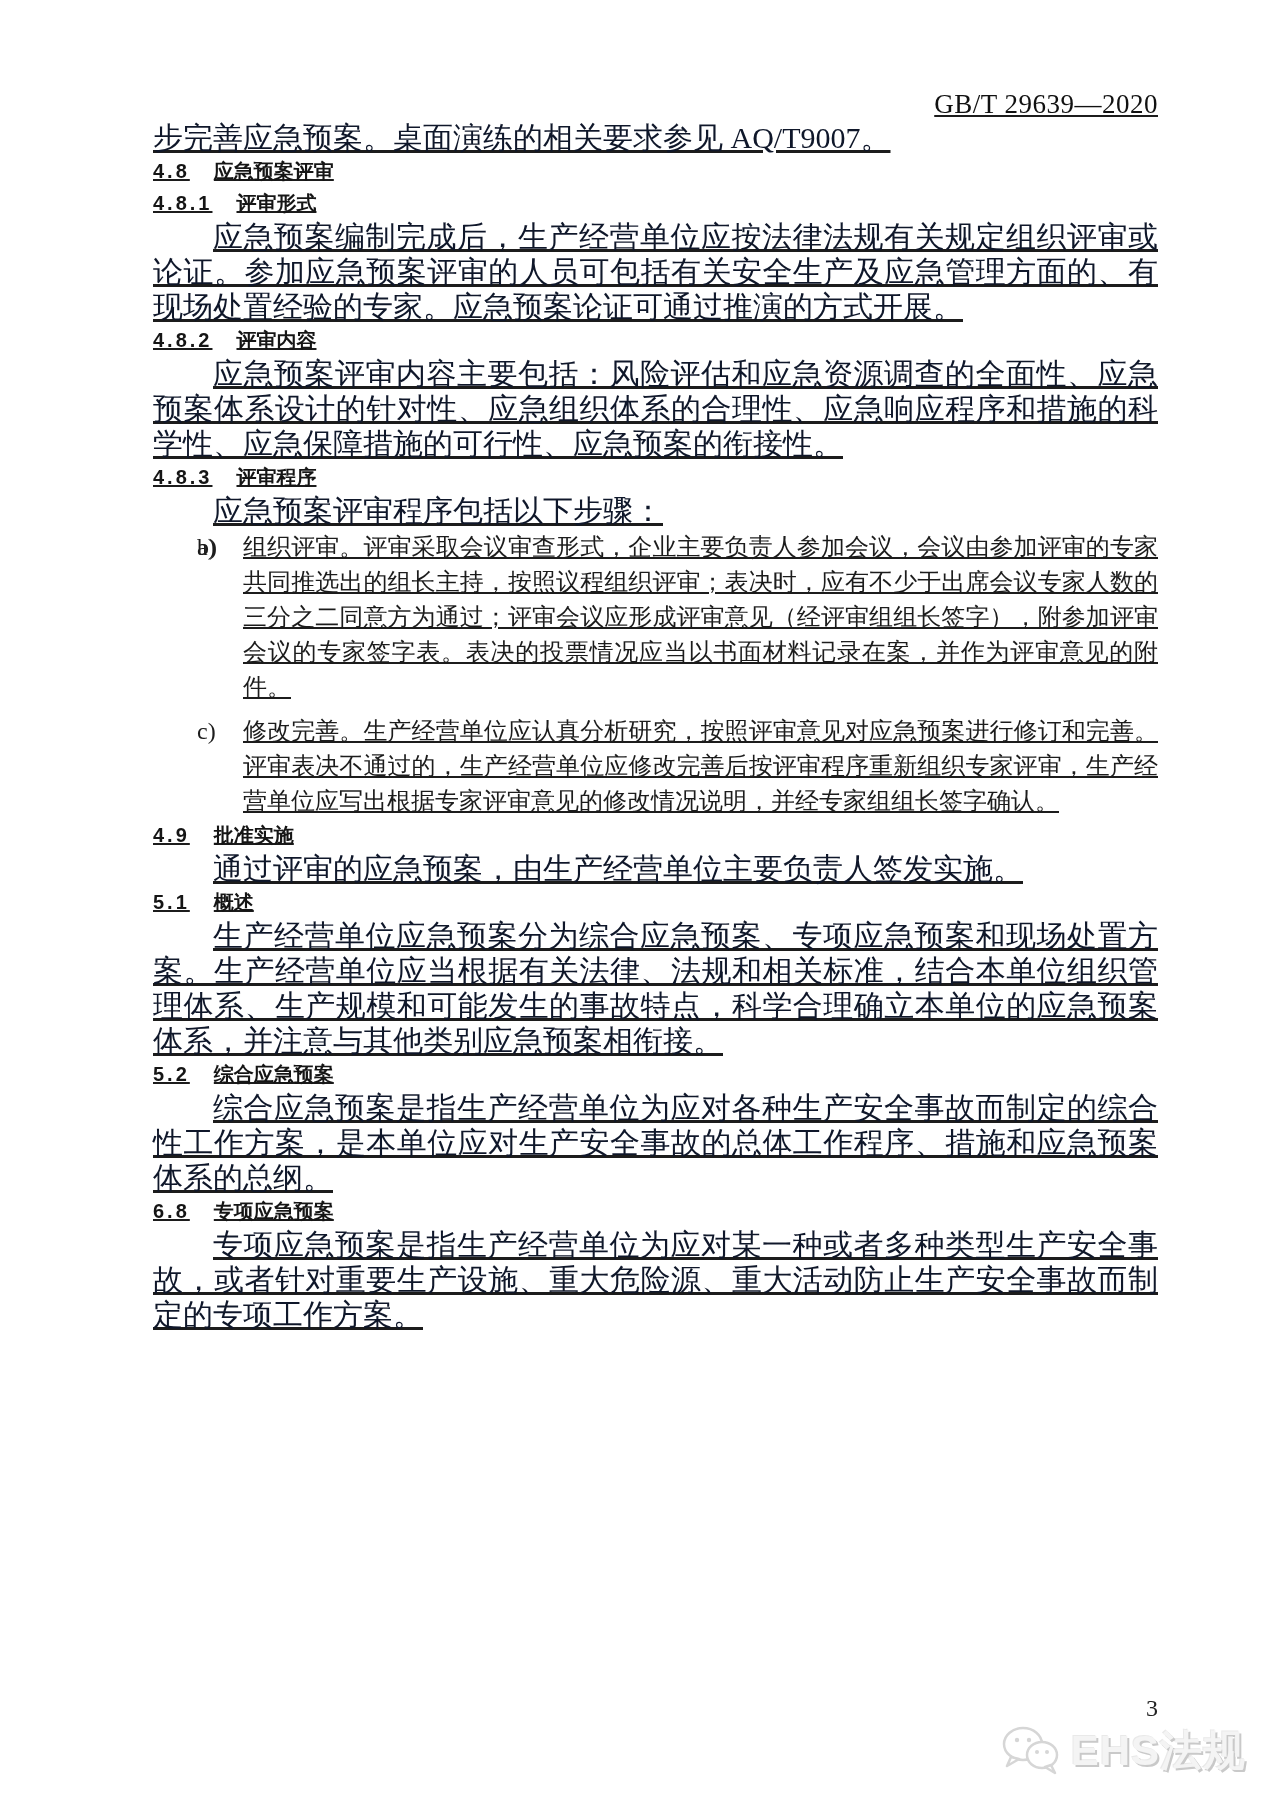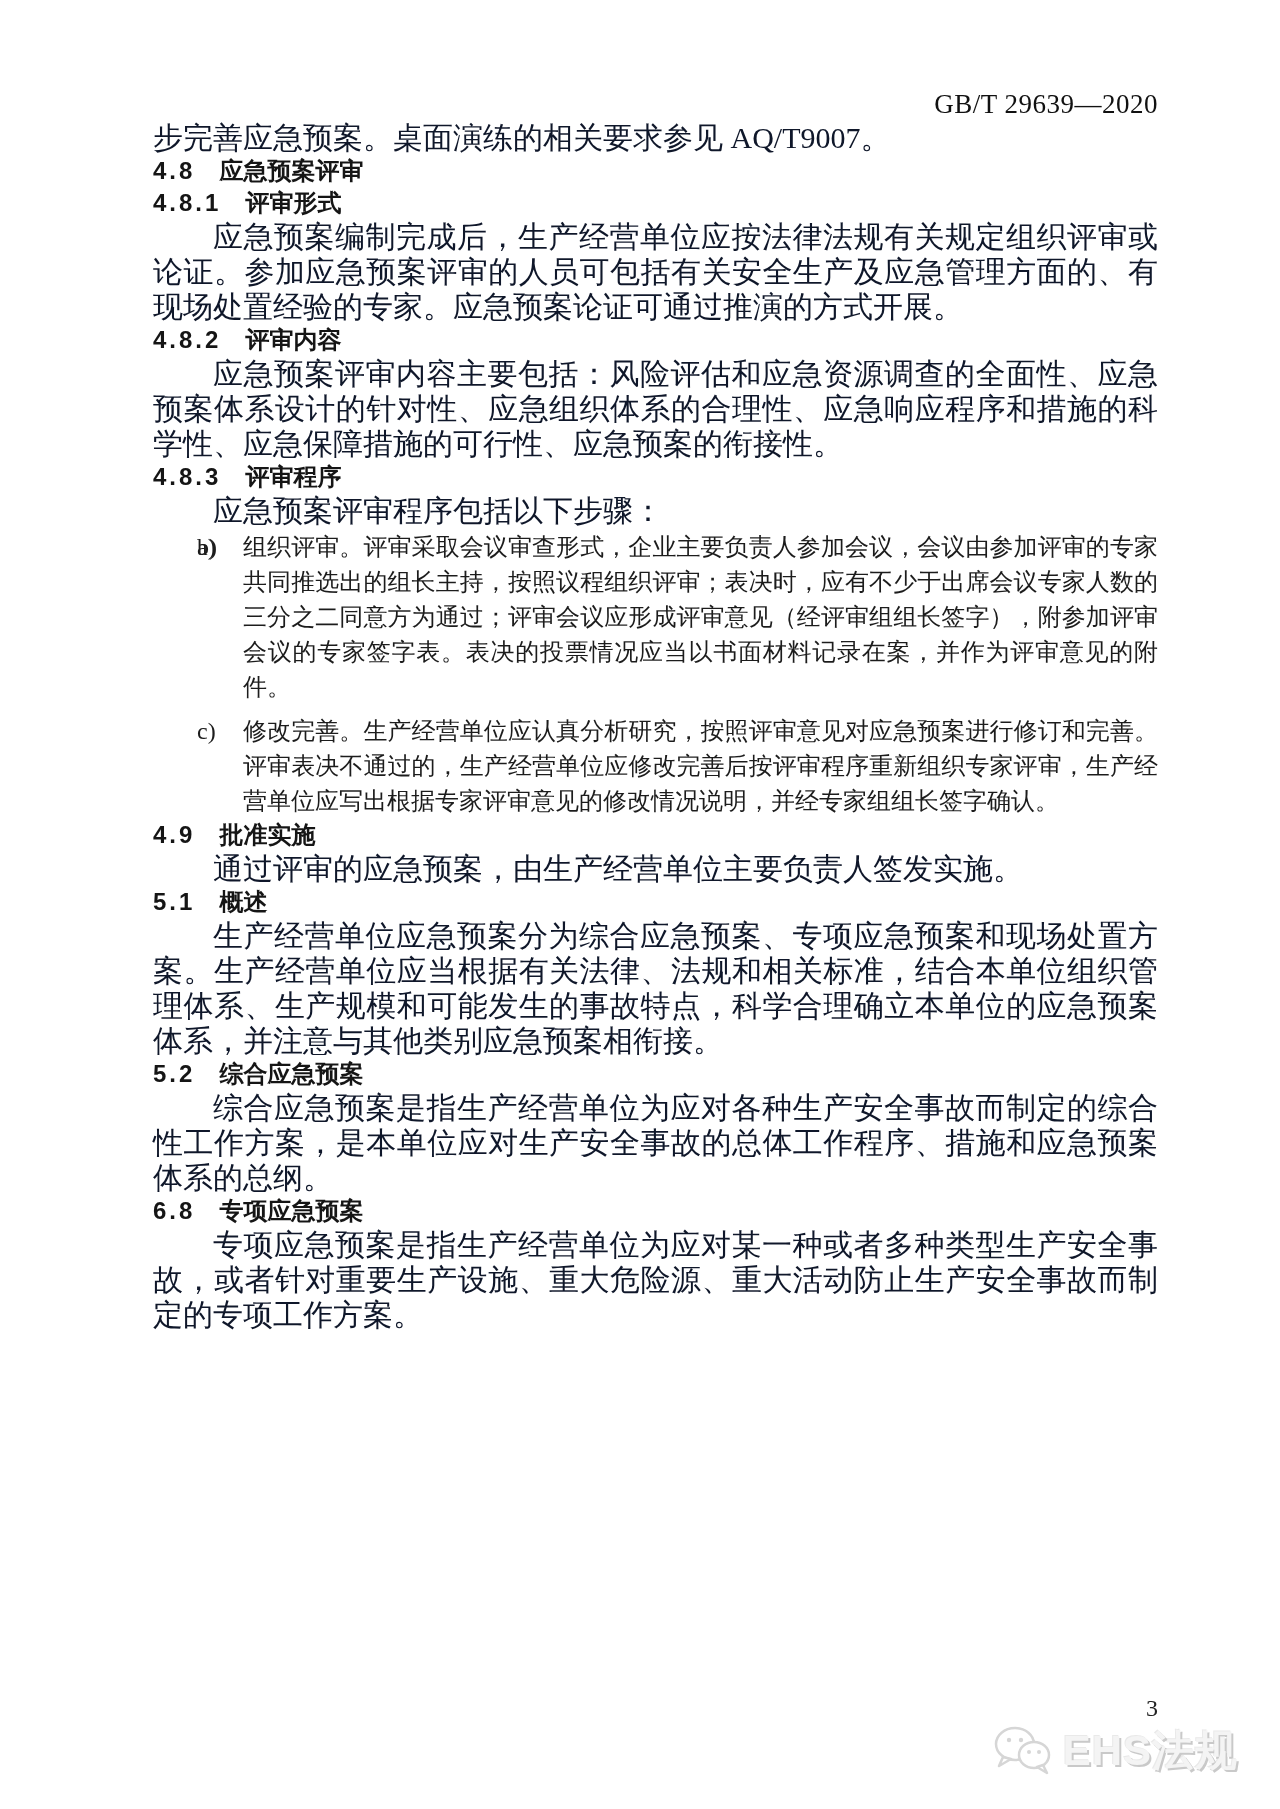--- a/index.html
+++ b/index.html
@@ -6,20 +6,21 @@
   .page{
     position:relative;
     width:1280px;height:1809px;
     background:#ffffff;
     overflow:hidden;
     color:#1c1c1c;
     font-family:"Liberation Serif", serif;
   }
   .content{
     margin:0 122px 0 153px;
+    text-decoration:underline;
   }
   .doc-header{
     margin-top:88px;
     text-align:right;
     font-family:"Liberation Serif", serif;
     font-size:27px;
     line-height:32px;
     color:#111;
     letter-spacing:0.5px;
   }
@@ -28,21 +29,21 @@
     font-size:30px;
     line-height:35px;
     text-align:justify;
     color:#0f172a;
   }
   p.indent{ text-indent:2em; }
   h2.sec, h3.sec{
     margin:0;
     font-family:"Liberation Sans", sans-serif;
     font-weight:bold;
-    font-size:24px;
+    font-size:20px;
     line-height:32px;
     color:#151515;
   }
   h1.chapter{
     margin:0;
     font-family:"Liberation Sans", sans-serif;
     font-weight:bold;
     font-size:27px;
     line-height:36px;
     color:#111;
@@ -91,21 +92,21 @@
     top:1694px;
     right:122px;
     font-size:24px;
     line-height:28px;
     color:#222;
     font-family:"Liberation Serif", serif;
   }
   .watermark{
     position:absolute;
     top:1722px;
-    right:42px;
+    right:34px;
     display:flex;
     align-items:center;
     gap:8px;
     user-select:none;
   }
   .watermark-text{
     font-family:"Liberation Sans", sans-serif;
     font-weight:bold;
     font-size:42px;
     color:#f4f4f4;

